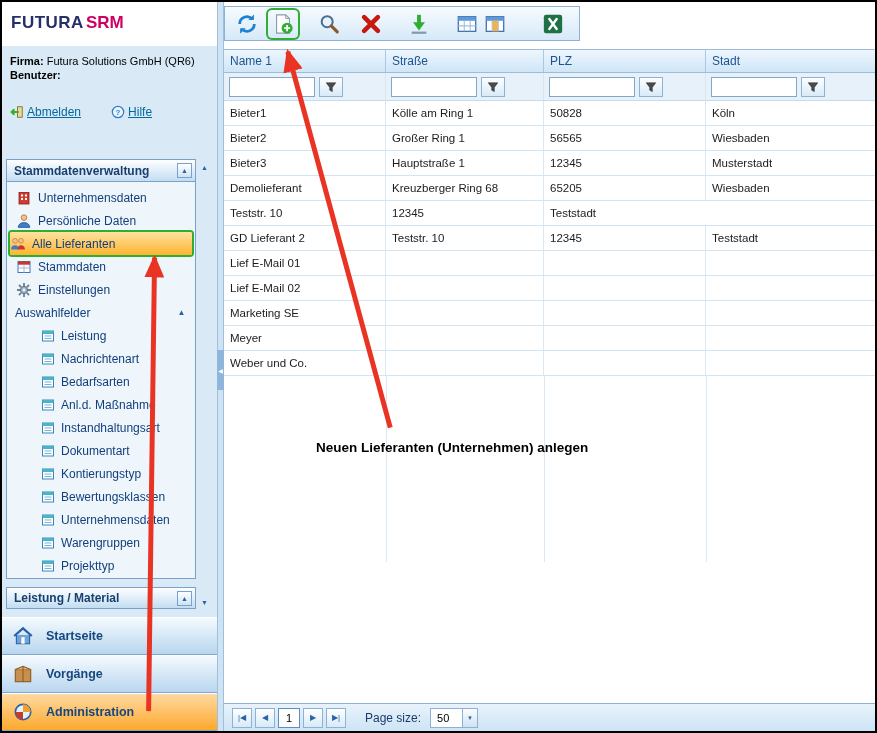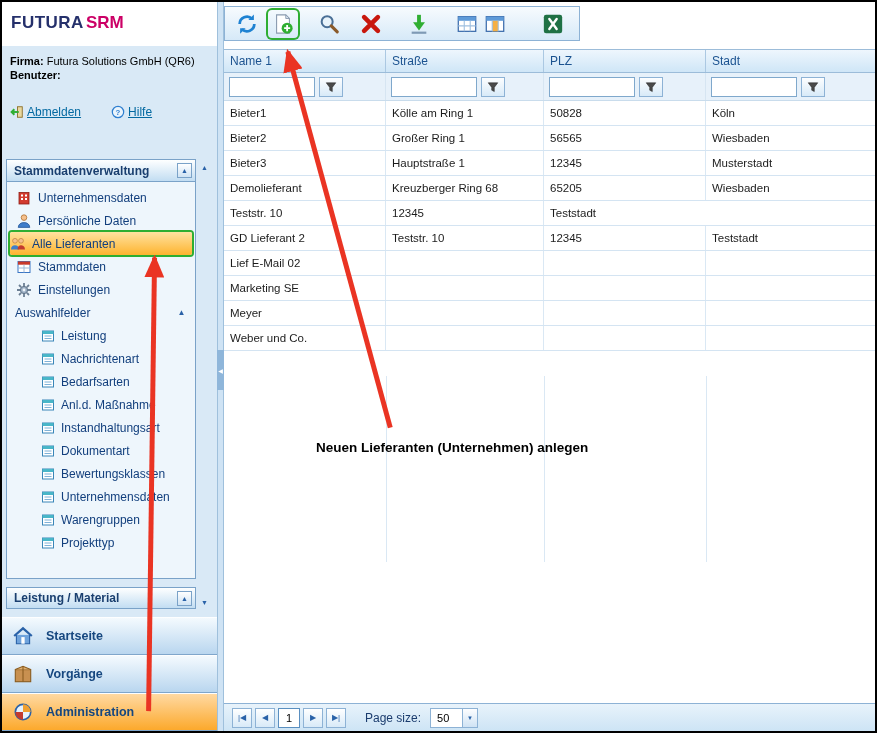--- a/index.html
+++ b/index.html
@@ -239,20 +239,30 @@
             <span>Dokumentart</span>
           </div>
           <div class="sub-item">
             <span class="icon">
               <svg viewBox="0 0 14 14">
                 <rect x="1.5" y="2" width="11" height="10" fill="#fff" stroke="#3a86b8"></rect>
                 <rect x="1.5" y="2" width="11" height="3" fill="#49b6c8"></rect>
                 <path d="M3.5 7h7M3.5 9.5h7" stroke="#7fb2d8"></path>
               </svg>
             </span>
+            <span>Kontierungstyp</span>
+          </div>
+          <div class="sub-item">
+            <span class="icon">
+              <svg viewBox="0 0 14 14">
+                <rect x="1.5" y="2" width="11" height="10" fill="#fff" stroke="#3a86b8"></rect>
+                <rect x="1.5" y="2" width="11" height="3" fill="#49b6c8"></rect>
+                <path d="M3.5 7h7M3.5 9.5h7" stroke="#7fb2d8"></path>
+              </svg>
+            </span>
             <span>Bewertungsklassen</span>
           </div>
           <div class="sub-item">
             <span class="icon">
               <svg viewBox="0 0 14 14">
                 <rect x="1.5" y="2" width="11" height="10" fill="#fff" stroke="#3a86b8"></rect>
                 <rect x="1.5" y="2" width="11" height="3" fill="#49b6c8"></rect>
                 <path d="M3.5 7h7M3.5 9.5h7" stroke="#7fb2d8"></path>
               </svg>
             </span>
@@ -479,20 +489,26 @@
         <div class="grid-row" style="grid-template-columns: 162px 158px 162px 169px;">
           <div class="grid-cell">Teststr. 10</div>
           <div class="grid-cell">12345</div>
           <div class="grid-cell">Teststadt</div>
         </div>
         <div class="grid-row" style="grid-template-columns: 162px 158px 162px 169px;">
           <div class="grid-cell">GD Lieferant 2</div>
           <div class="grid-cell">Teststr. 10</div>
           <div class="grid-cell">12345</div>
           <div class="grid-cell">Teststadt</div>
+        </div>
+        <div class="grid-row" style="grid-template-columns: 162px 158px 162px 169px;">
+          <div class="grid-cell">Lief E-Mail 01</div>
+          <div class="grid-cell"></div>
+          <div class="grid-cell"></div>
+          <div class="grid-cell"></div>
         </div>
         <div class="grid-row" style="grid-template-columns: 162px 158px 162px 169px;">
           <div class="grid-cell">Lief E-Mail 02</div>
           <div class="grid-cell"></div>
           <div class="grid-cell"></div>
           <div class="grid-cell"></div>
         </div>
         <div class="grid-row" style="grid-template-columns: 162px 158px 162px 169px;">
           <div class="grid-cell">Marketing SE</div>
           <div class="grid-cell"></div>

